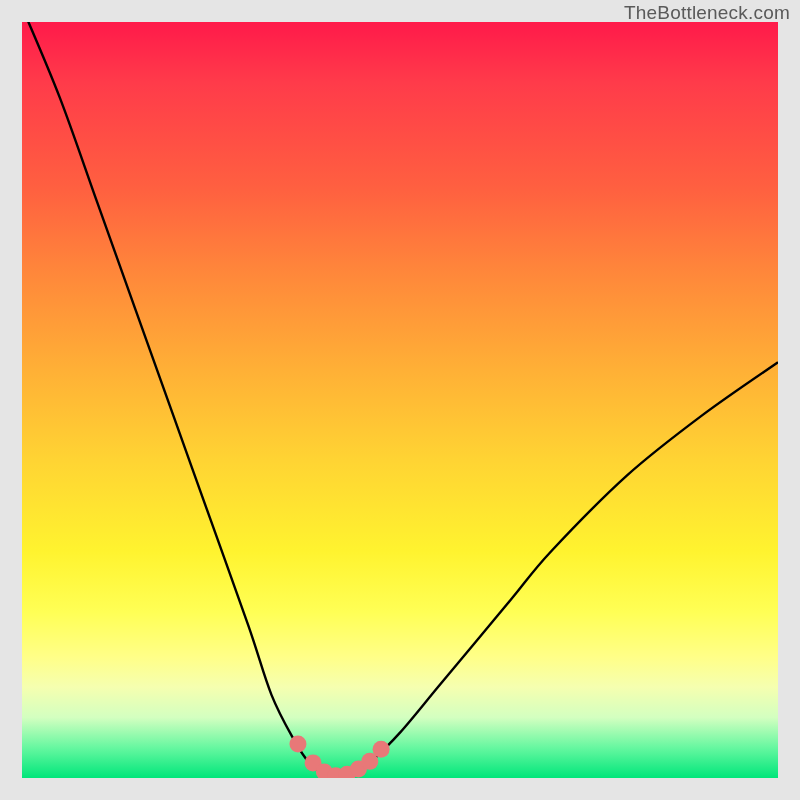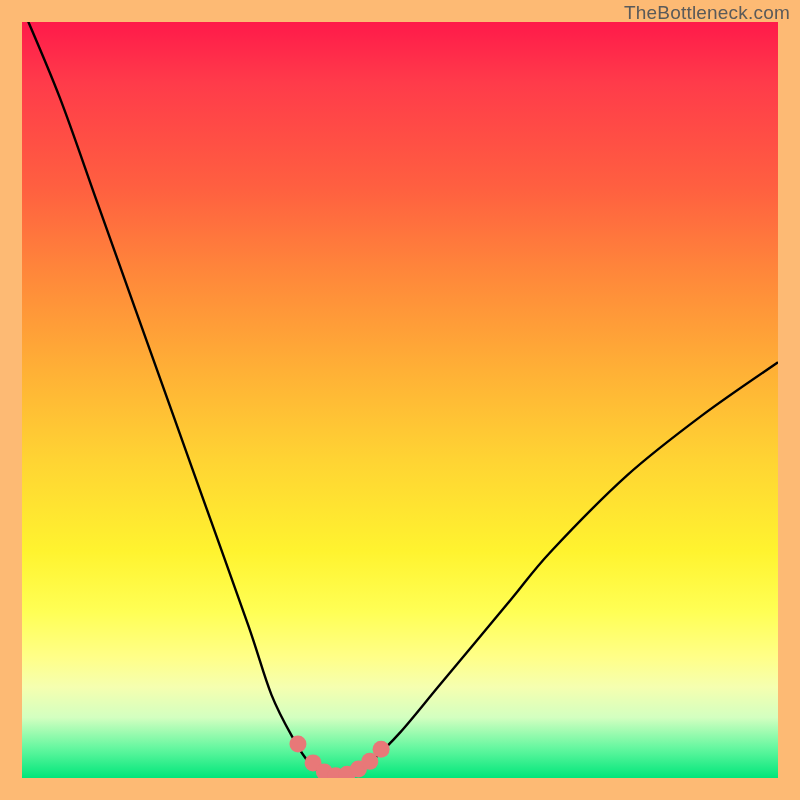--- a/index.html
+++ b/index.html
@@ -1,21 +1,21 @@
 <!DOCTYPE html>
 <html><head>
 <meta charset="utf-8">
 <style>
   * { margin: 0; padding: 0; box-sizing: border-box; }
   html, body { width: 800px; height: 800px; overflow: hidden; background: #000; }
   .stage {
     position: relative;
     width: 800px;
     height: 800px;
-    background: #fdba74;
+    background: #e5e5e5;
   }
   .inner {
     position: absolute;
     left: 22px;
     top: 22px;
     width: 756px;
     height: 756px;
   }
   .gradient-bg {
     position: absolute;

